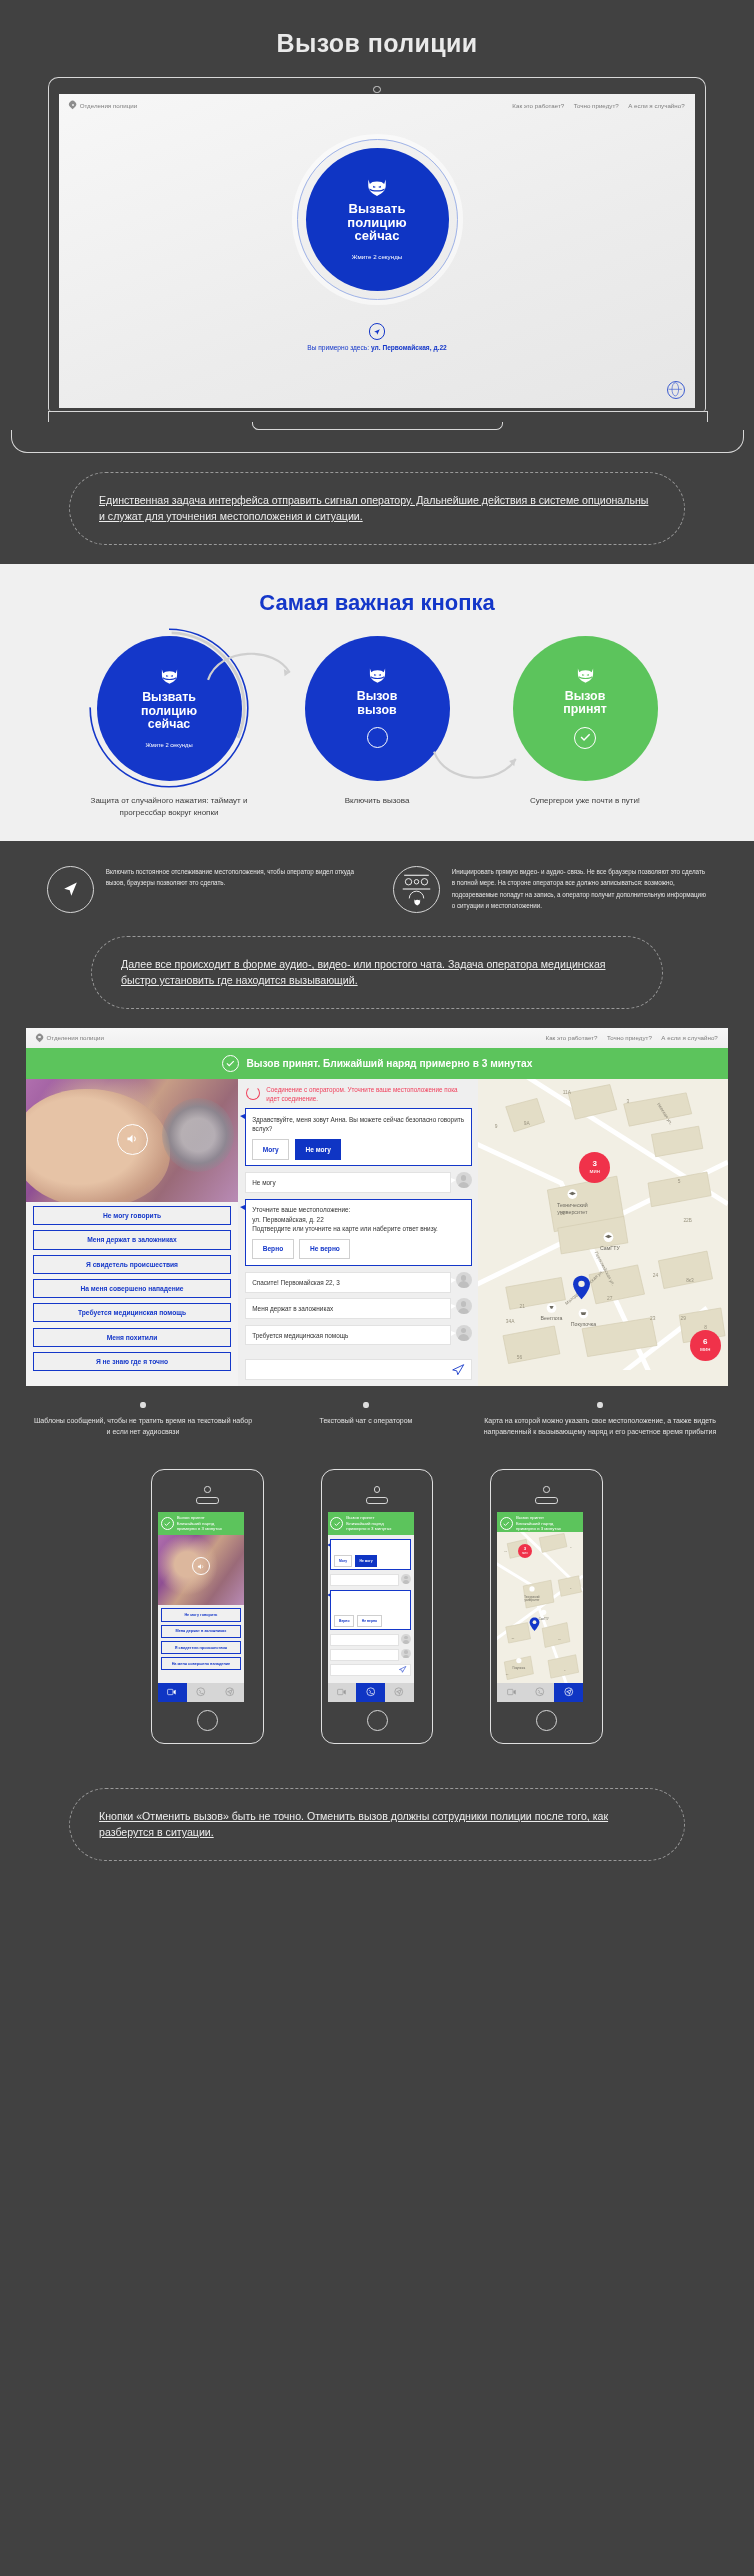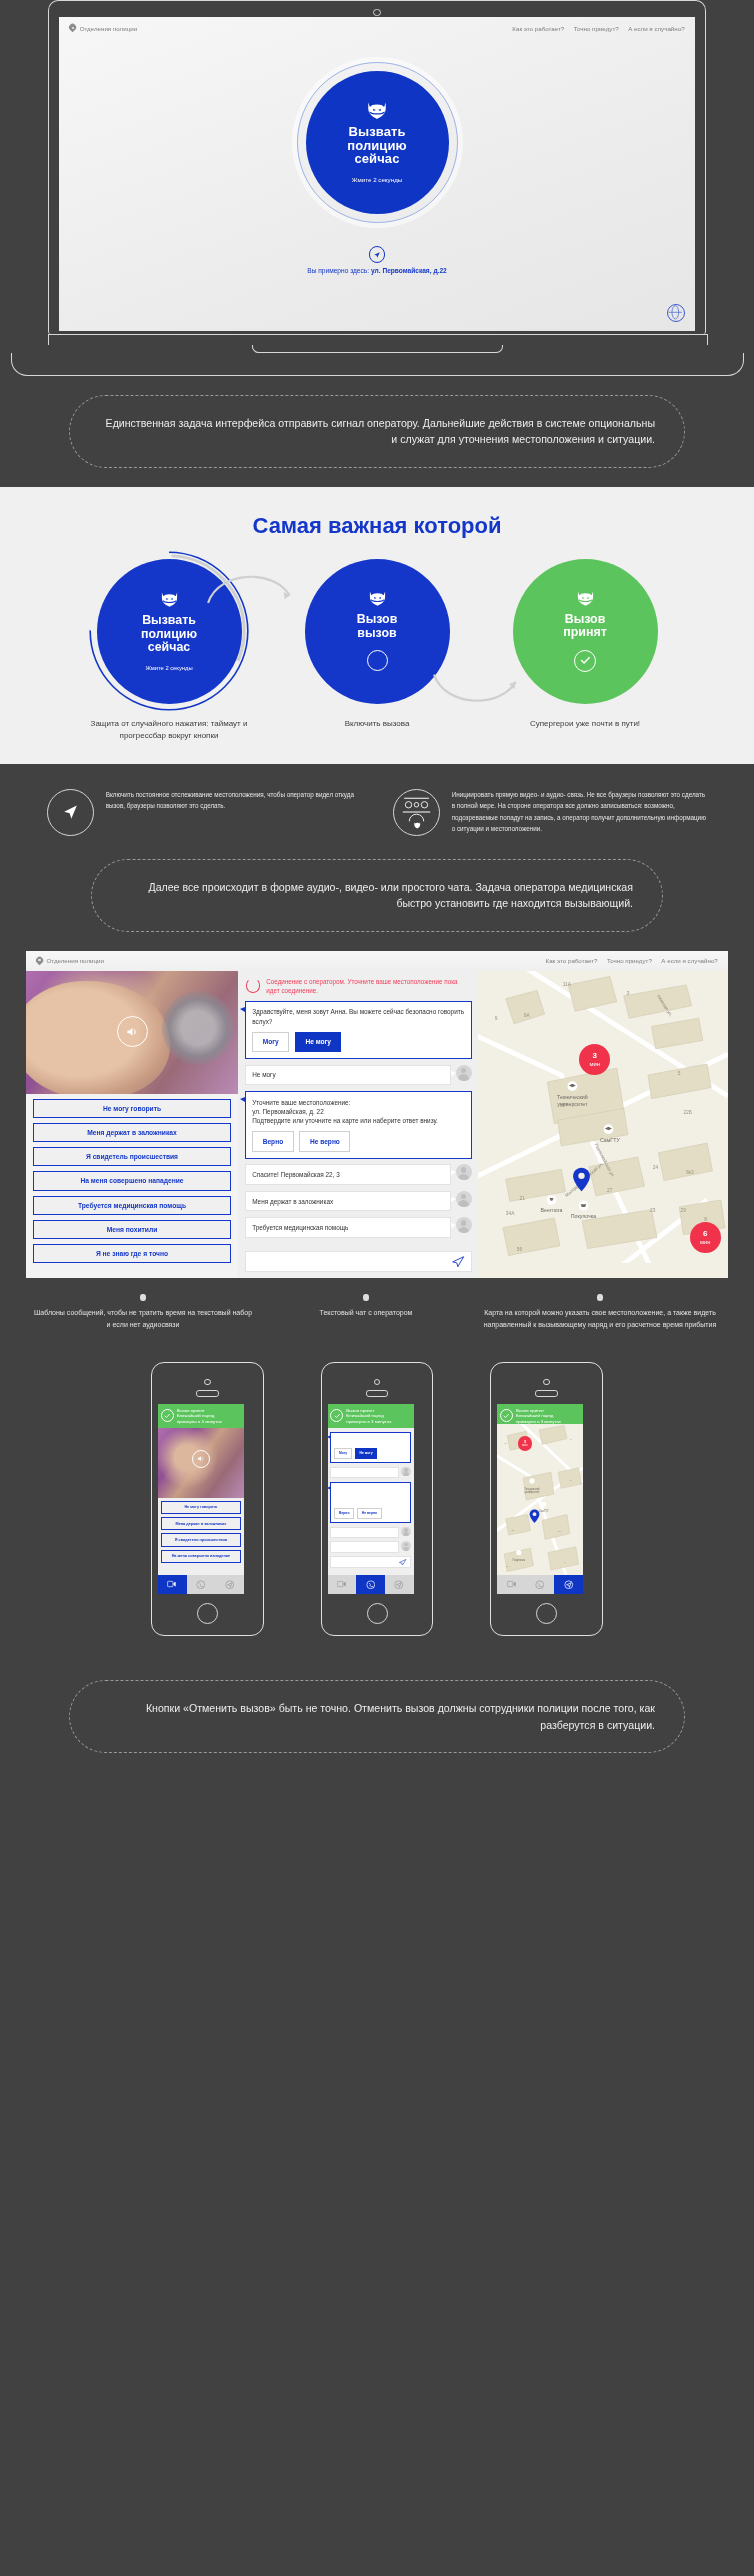--- a/index.html
+++ b/index.html
@@ -115,23 +115,24 @@
   }
   .base-bar{
     width:731px;height:22px;margin:0 auto;border:1.2px solid #d8d8d8;
     border-radius:0 0 16px 16px;border-top:none;
   }
 
   
   .callout{
     border:1.2px dashed #9a9a9a;border-radius:42px;
     width:556px;margin:19px auto 0 auto;
-    padding:19px 29px;text-align:right;
+    padding:19px 29px;text-align:left;
     font-size:10.6px;line-height:1.55;color:#ededed;
     position:relative;
+    text-decoration:underline;
   }
   .callout.small{width:512px;}
 
   
   .states{
     display:flex;justify-content:center;gap:34px;padding:7.3px 0 2.9px 0;position:relative;
   }
   .state{width:174px;display:flex;flex-direction:column;align-items:center;position:relative;}
   .state-circ{
     width:145px;height:145px;border-radius:50%;
@@ -329,20 +330,21 @@
   .ph-map{position:absolute;top:20.5px;left:0;right:0;bottom:19px;overflow:hidden;background:#f2efe4;}
 
   .spacer{height:19px;}
 </style>
 </head>
 <body>
 
 <div class="page">
 
   <div class="sec-dark">
+    <h1 class="hero-title">Вызов полиции</h1>
 
     <div class="laptop-wrap">
       <div class="laptop-lid">
         <div class="laptop-cam">
             <i></i>
           </div>
 
         <div class="screen">
           <div class="screen-top">
             <div class="left">
@@ -399,21 +401,21 @@
       <div class="base-top"></div>
       <div class="notch"></div>
     </div>
     <div class="base-bar"></div>
 
     <div class="callout">Единственная задача интерфейса отправить сигнал оператору. Дальнейшие действия в системе опциональны и служат для уточнения местоположения и ситуации.</div>
     <div class="spacer"></div>
   </div>
 
   <div class="sec-light">
-    <h2 class="sec-title">Самая важная которой</h2>
+    <h2 class="sec-title">Самая важная кнопка</h2>
 
     <div class="states">
 
       <div class="state">
         <div class="state-circ blue">
           <svg class="prog-ring" viewBox="0 0 222 222">
             <circle cx="111" cy="111" r="108" fill="none" stroke="#1437c9" stroke-width="2.2" stroke-dasharray="509 170" transform="rotate(-90 111 111)"></circle>
             <circle cx="111" cy="111" r="103" fill="none" stroke="#cfcfcf" stroke-width="4" stroke-dasharray="200 447" transform="rotate(-88 111 111)"></circle>
           </svg>
           <svg class="bat-ico" viewBox="0 0 40 32">
@@ -519,20 +521,28 @@
           <span class="pin-ico"></span>
           <span>Отделения полиции</span>
         </div>
         <div class="right">
           <span>Как это работает?</span>
           <span>Точно приедут?</span>
           <span>А если я случайно?</span>
         </div>
       </div>
 
+      <div class="banner">
+        <span class="check-c">
+          <svg width="8.8" height="7.3" viewBox="0 0 15 12">
+              <path d="M1.5 5.6 L5.5 9.6 L13.2 1.6" fill="none" stroke="#fff" stroke-width="2"></path>
+            </svg>
+        </span>
+        <span>Вызов принят. Ближайший наряд примерно в 3 минутах</span>
+      </div>
 
       <div class="app-body">
 
         <div class="col-left">
           <div class="video">
             <div class="mute-btn">
               <svg width="13" height="11.7" viewBox="0 0 18 16">
                 <path fill="#fff" d="M2 6 h3 L9 2.5 v11 L5 10 H2 z"></path>
                 <path d="M11.5 5 a4 4 0 0 1 0 6" fill="none" stroke="#fff" stroke-width="1.4"></path>
               </svg>

